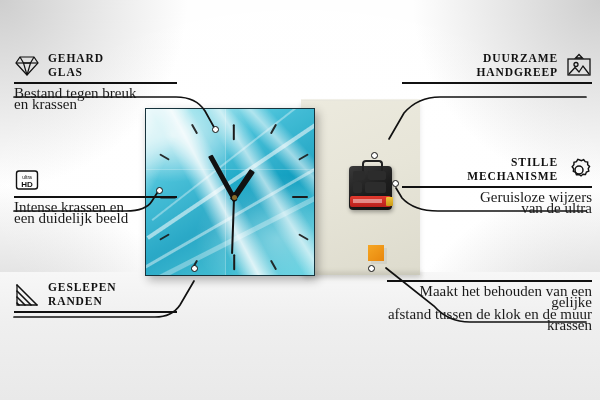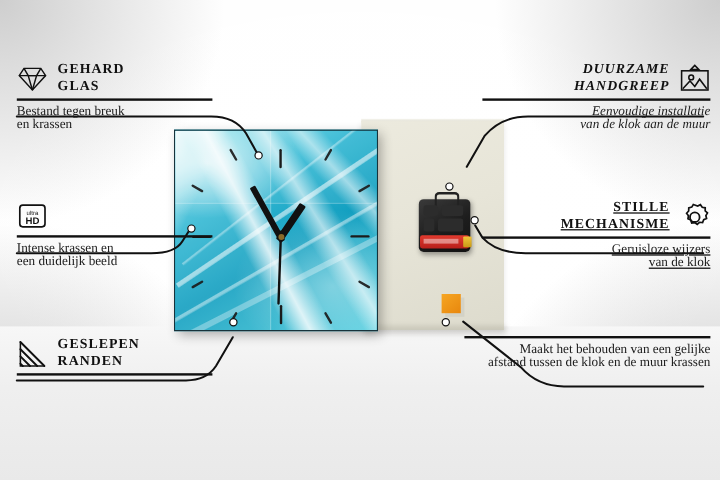--- a/index.html
+++ b/index.html
@@ -103,37 +103,37 @@
   .call .head{display:flex;align-items:center;gap:8px;}
   .call.right .head{justify-content:flex-end;}
   .call .title{
     font-weight:bold;font-size:11.5px;line-height:13.5px;letter-spacing:.9px;
     color:#111;text-transform:uppercase;white-space:pre-line;
   }
   .call.left .title{text-align:left;}
   .call.right .title{text-align:right;}
   .call .rule{height:1.6px;background:#111;margin-top:3px;}
   .call .desc{
-    font-size:11px;line-height:11.6px;color:#1a1a1a;margin-top:4px;white-space:pre-line;
+    font-size:15px;line-height:11.6px;color:#1a1a1a;margin-top:4px;white-space:pre-line;
   }
   .call.right .desc{text-align:right;}
   .ico{width:26px;height:26px;flex:0 0 26px;display:block;}
   .ico svg{display:block;}
 
   
   #c-gehard{left:14px;top:52px;width:160px;}
   #c-gehard .rule{width:163px;}
   #c-print{left:14px;top:167px;width:168px;}
   #c-print .rule{width:163px;}
   #c-randen{left:14px;top:281px;width:168px;}
   #c-randen .rule{width:163px;}
 
-  #c-greep{right:8px;top:52px;width:190px;font-style:italic;}
+  #c-greep{right:8px;top:52px;width:190px;}
   #c-greep .rule{width:190px;margin-left:auto;}
-  #c-stille{right:8px;top:167px;width:190px;text-decoration:underline;}
+  #c-stille{right:8px;top:156px;width:190px;}
   #c-stille .rule{width:190px;margin-left:auto;}
   #c-schuim{right:8px;top:277px;width:205px;}
   #c-schuim .rule{width:205px;margin-left:auto;}
 
   .dot{position:absolute;width:7px;height:7px;border-radius:50%;background:#fff;border:1.6px solid #111;box-sizing:border-box;}
 </style>
 </head>
 <body>
 
 <div id="stage">
@@ -272,40 +272,38 @@
             <g fill="none" stroke="#111" stroke-width="1.3">
           <path d="M13,1.5 L9.5,5 L16.5,5 Z"></path>
           <rect x="2" y="6" width="22" height="16"></rect>
           <circle cx="10" cy="11.5" r="2"></circle>
           <path d="M3,21 L9,14.5 L13,19 L17,13 L23,21"></path>
         </g>
           </svg>
       </span>
     </div>
     <div class="rule"></div>
-    <div class="desc">Eenvoudige installatie
-van de klok aan de muur</div>
   </div>
 
   <div class="call right" id="c-stille">
     <div class="head">
       <span class="title">STILLE
 MECHANISME</span>
       <span class="ico">
         <svg viewBox="0 0 26 26">
             <g fill="none" stroke="#111" stroke-width="1.5">
           <path d="M13,2.2 l2.6,1.0 2.4,-1.2 1.6,2.2 2.6,0.5 0,2.7 2.0,1.8 -1.4,2.3 0.6,2.6 -2.5,1.0 -1.0,2.5 -2.7,-0.2 -2.0,1.8 -2.2,-1.5 -2.6,0.3 -0.9,-2.5 -2.4,-1.2 0.4,-2.7 -1.6,-2.1 1.8,-2.0 0.1,-2.7 2.6,-0.7 1.4,-2.3 z" transform="translate(0,0.5) scale(0.95) translate(0.6,0.2)"></path>
           <circle cx="13" cy="13" r="4"></circle>
         </g>
           </svg>
       </span>
     </div>
     <div class="rule"></div>
     <div class="desc">Geruisloze wijzers
-van de klok</div>
+van de ultra</div>
   </div>
 
   <div class="call right" id="c-schuim">
     <div class="rule"></div>
     <div class="desc">Maakt het behouden van een gelijke
 afstand tussen de klok en de muur krassen</div>
   </div>
 
 </div>
 

